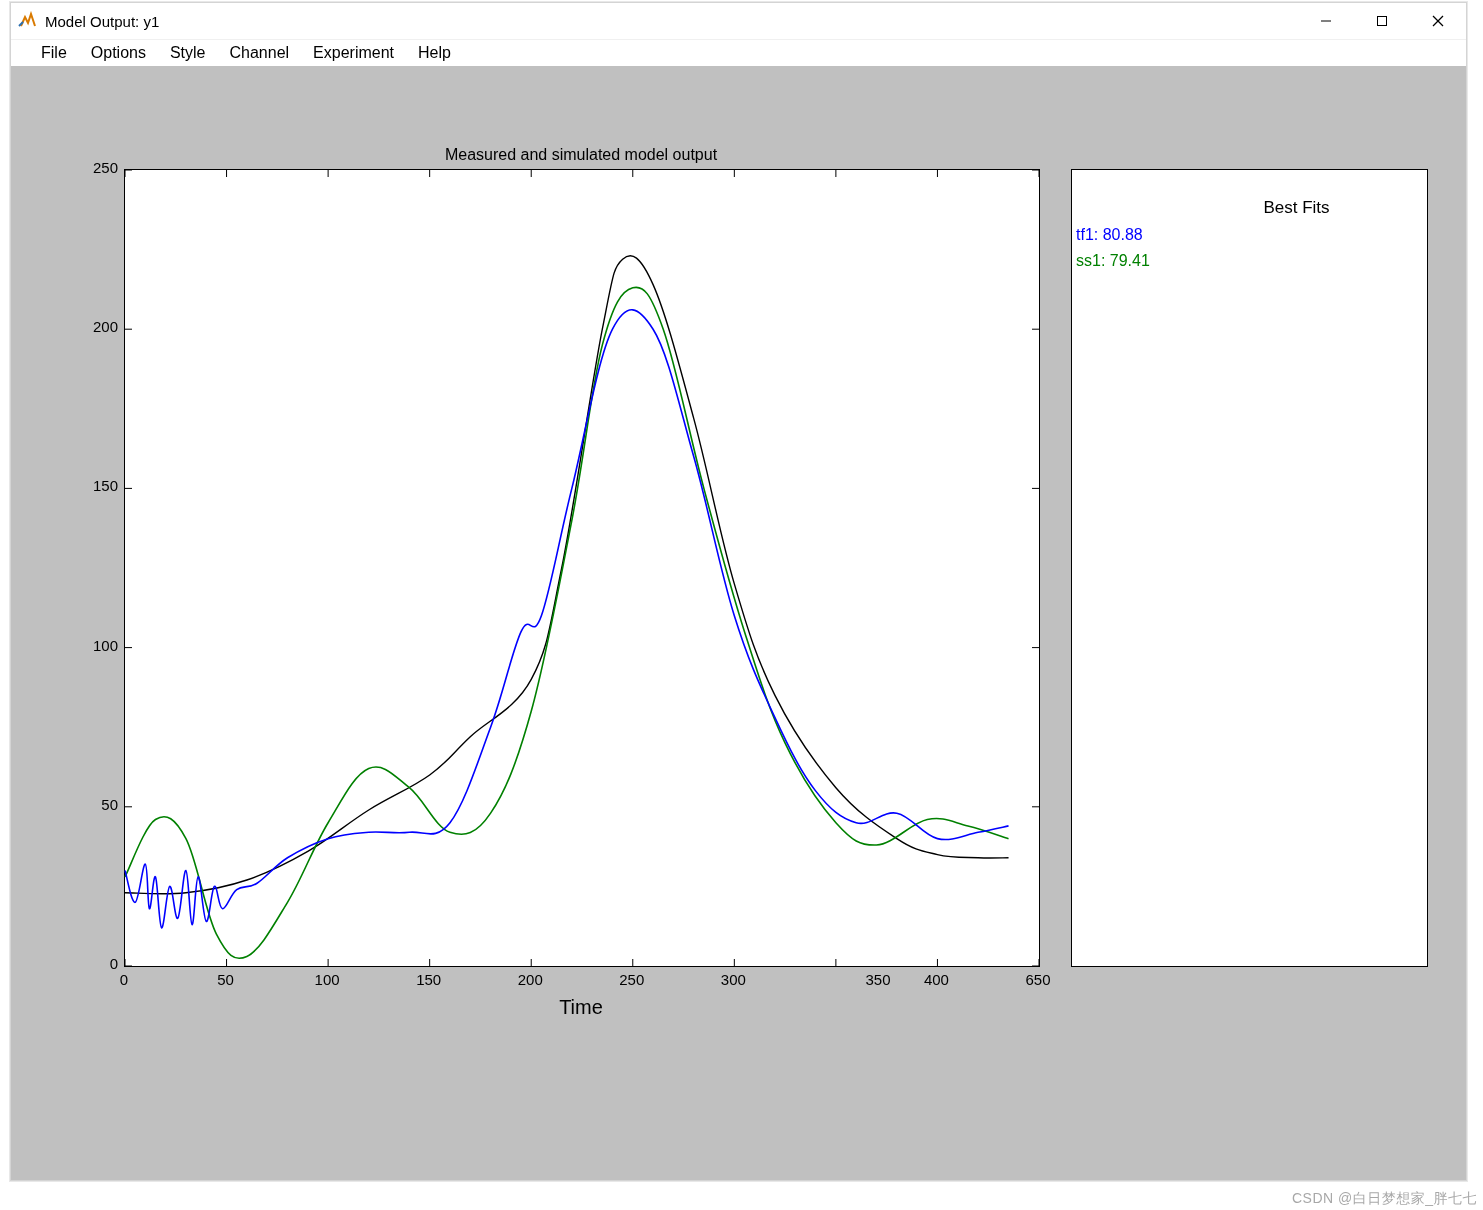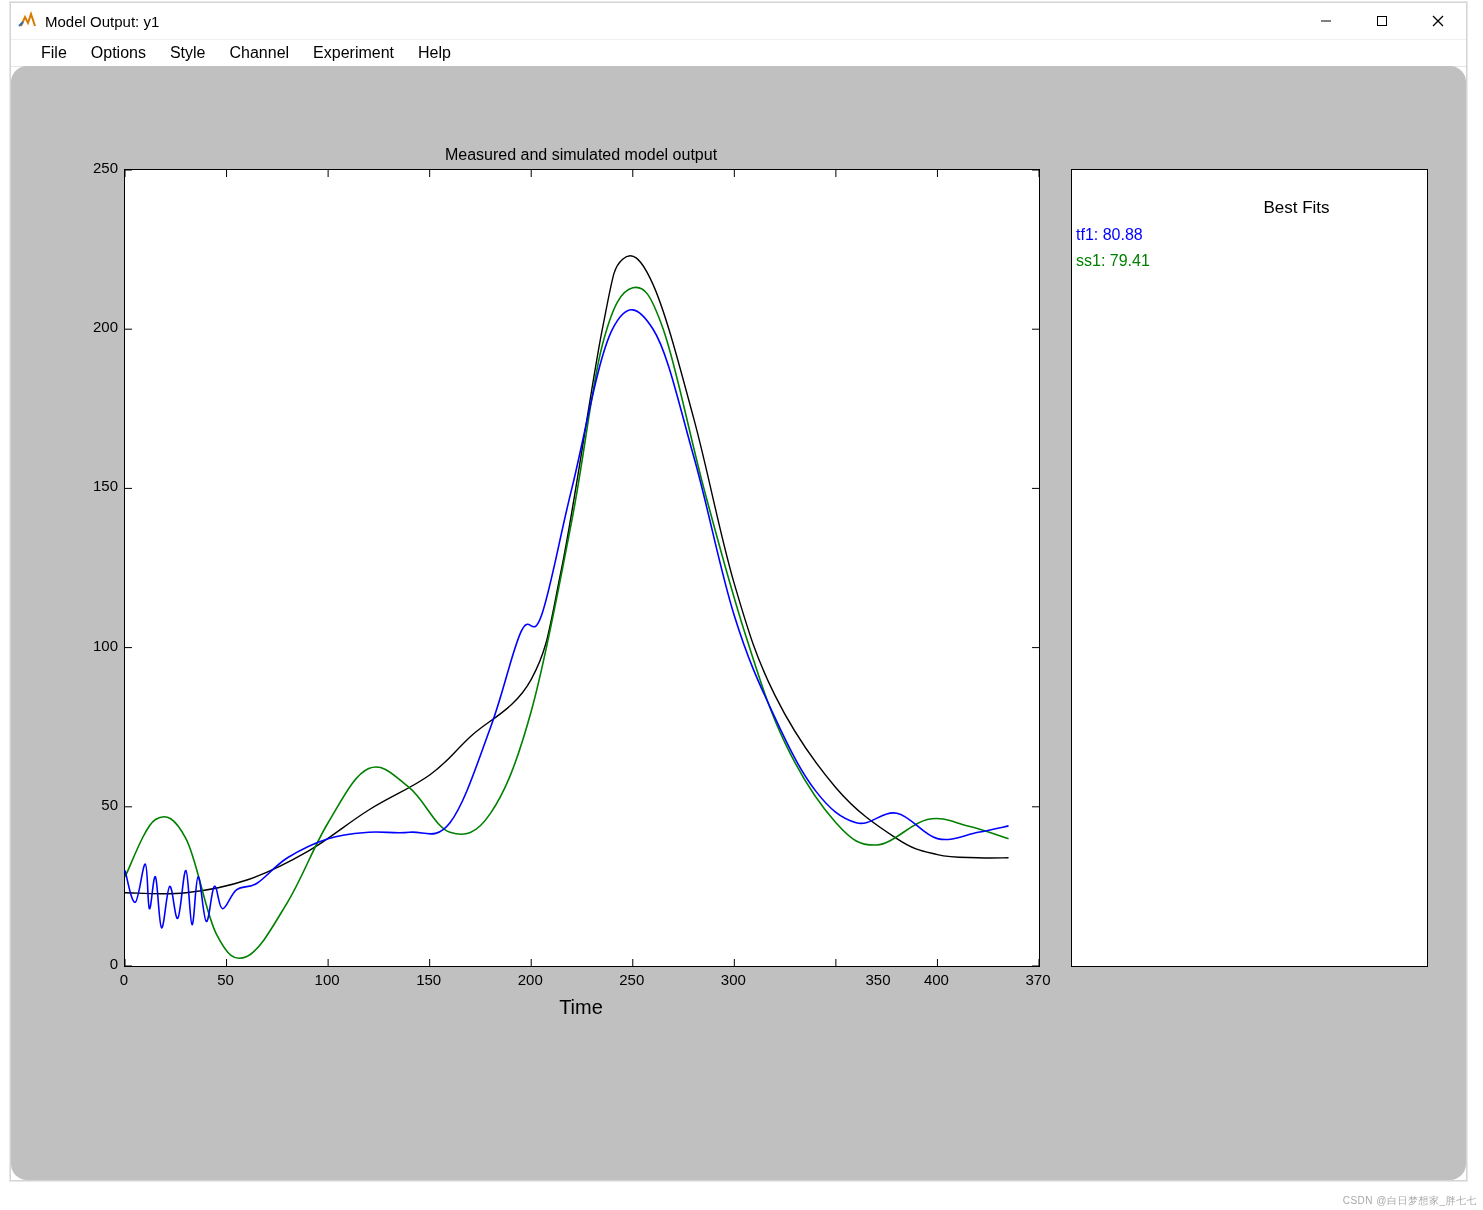--- a/index.html
+++ b/index.html
@@ -76,21 +76,20 @@
   .menubar .menu-item {
     padding: 2px 12px;
     cursor: default;
   }
   .figarea {
     position: absolute;
     left: 0; right: 0;
     top: 63px;
     bottom: 0;
     background: #c0c0c0;
-    border-radius: 16px;
   }
   
   .axes-box {
     position: absolute;
     left: 113px;
     top: 103px;
     width: 914px;
     height: 796px;
     background: #fff;
     border: 1px solid #000;
@@ -139,21 +138,21 @@
   }
   .legend-entry {
     position: absolute;
     left: 4px;
     font-size: 16px;
   }
   .watermark {
     position: absolute;
     right: 6px;
     bottom: 2px;
-    font-size: 10px;
+    font-size: 14px;
     color: rgba(120,120,120,0.65);
     z-index: 5;
     letter-spacing: 0.5px;
     text-align: center;
   }
   svg.plot {
     position: absolute;
     left: 0; top: 0;
     width: 914px;
     height: 796px;
@@ -258,21 +257,21 @@
     <div id="tick-labels">
         <span class="tick-label" style="left:99px; top:905px; width:28px; text-align:center;">0</span>
         <span class="tick-label" style="left:200.55555555555554px; top:905px; width:28px; text-align:center;">50</span>
         <span class="tick-label" style="left:302.1111111111111px; top:905px; width:28px; text-align:center;">100</span>
         <span class="tick-label" style="left:403.66666666666663px; top:905px; width:28px; text-align:center;">150</span>
         <span class="tick-label" style="left:505.2222222222222px; top:905px; width:28px; text-align:center;">200</span>
         <span class="tick-label" style="left:606.7777777777778px; top:905px; width:28px; text-align:center;">250</span>
         <span class="tick-label" style="left:708.3333333333333px; top:905px; width:28px; text-align:center;">300</span>
         <span class="tick-label" style="left:853px; top:905px; width:28px; text-align:center;">350</span>
         <span class="tick-label" style="left:911.4444444444443px; top:905px; width:28px; text-align:center;">400</span>
-        <span class="tick-label" style="left:1013px; top:905px; width:28px; text-align:center;">370</span>
+        <span class="tick-label" style="left:1013px; top:905px; width:28px; text-align:center;">650</span>
         <span class="tick-label" style="left:69px; top:889px; width:38px; text-align:right;">0</span>
         <span class="tick-label" style="left:69px; top:729.8px; width:38px; text-align:right;">50</span>
         <span class="tick-label" style="left:69px; top:570.5999999999999px; width:38px; text-align:right;">100</span>
         <span class="tick-label" style="left:69px; top:411.40000000000003px; width:38px; text-align:right;">150</span>
         <span class="tick-label" style="left:69px; top:252.19999999999993px; width:38px; text-align:right;">200</span>
         <span class="tick-label" style="left:69px; top:93px; width:38px; text-align:right;">250</span>
       </div>
 
     <div class="legend-box">
       <div class="legend-title">Best Fits</div>

